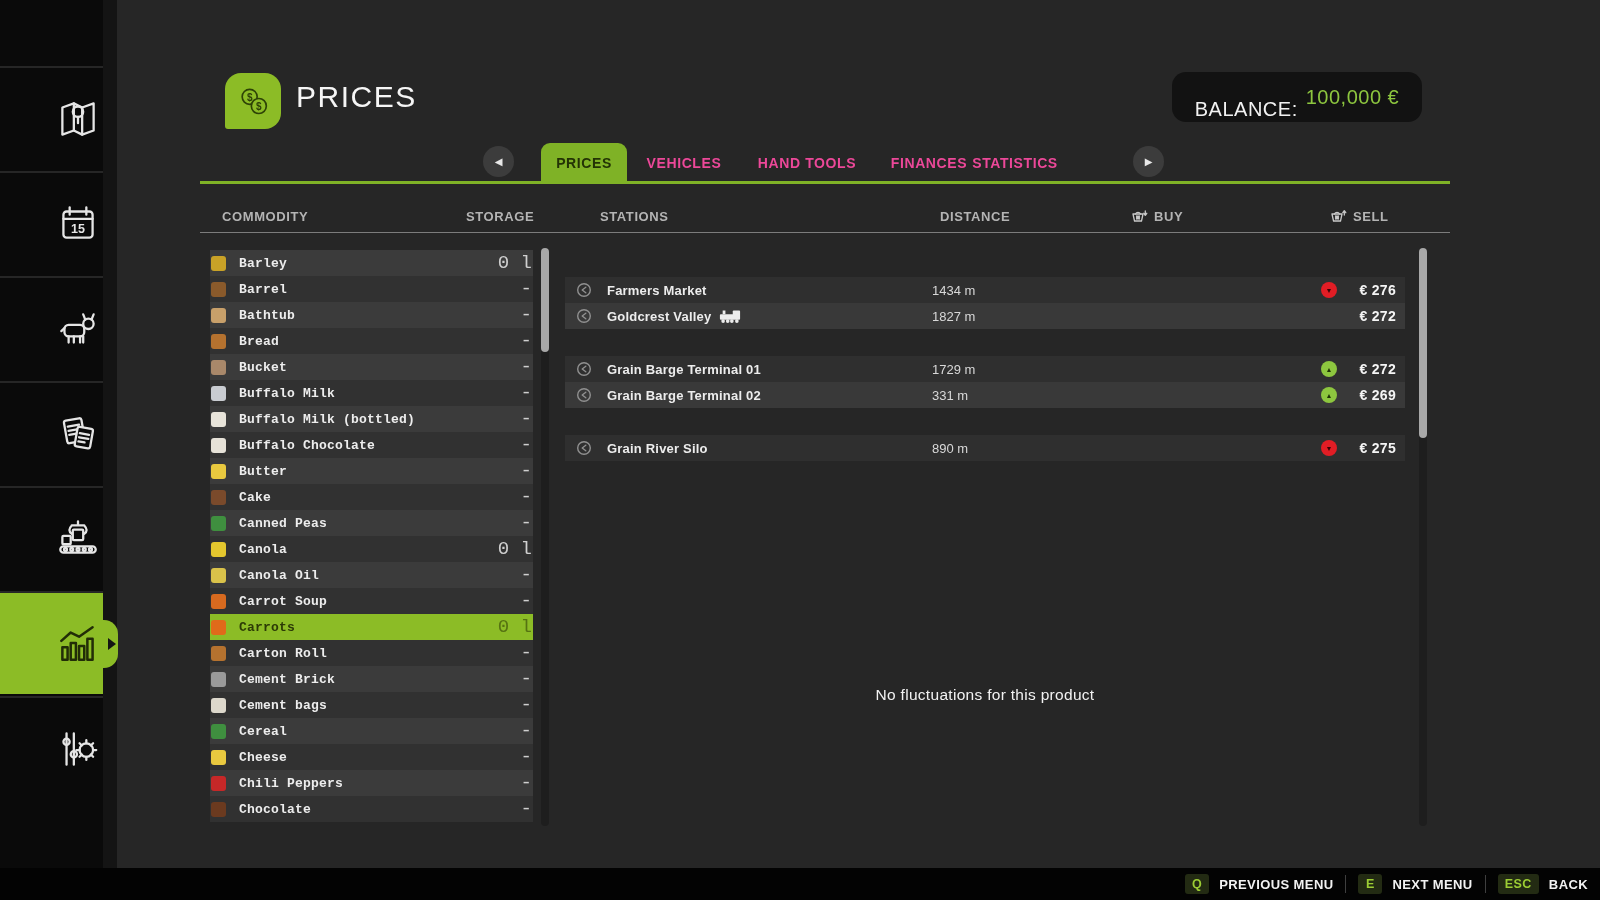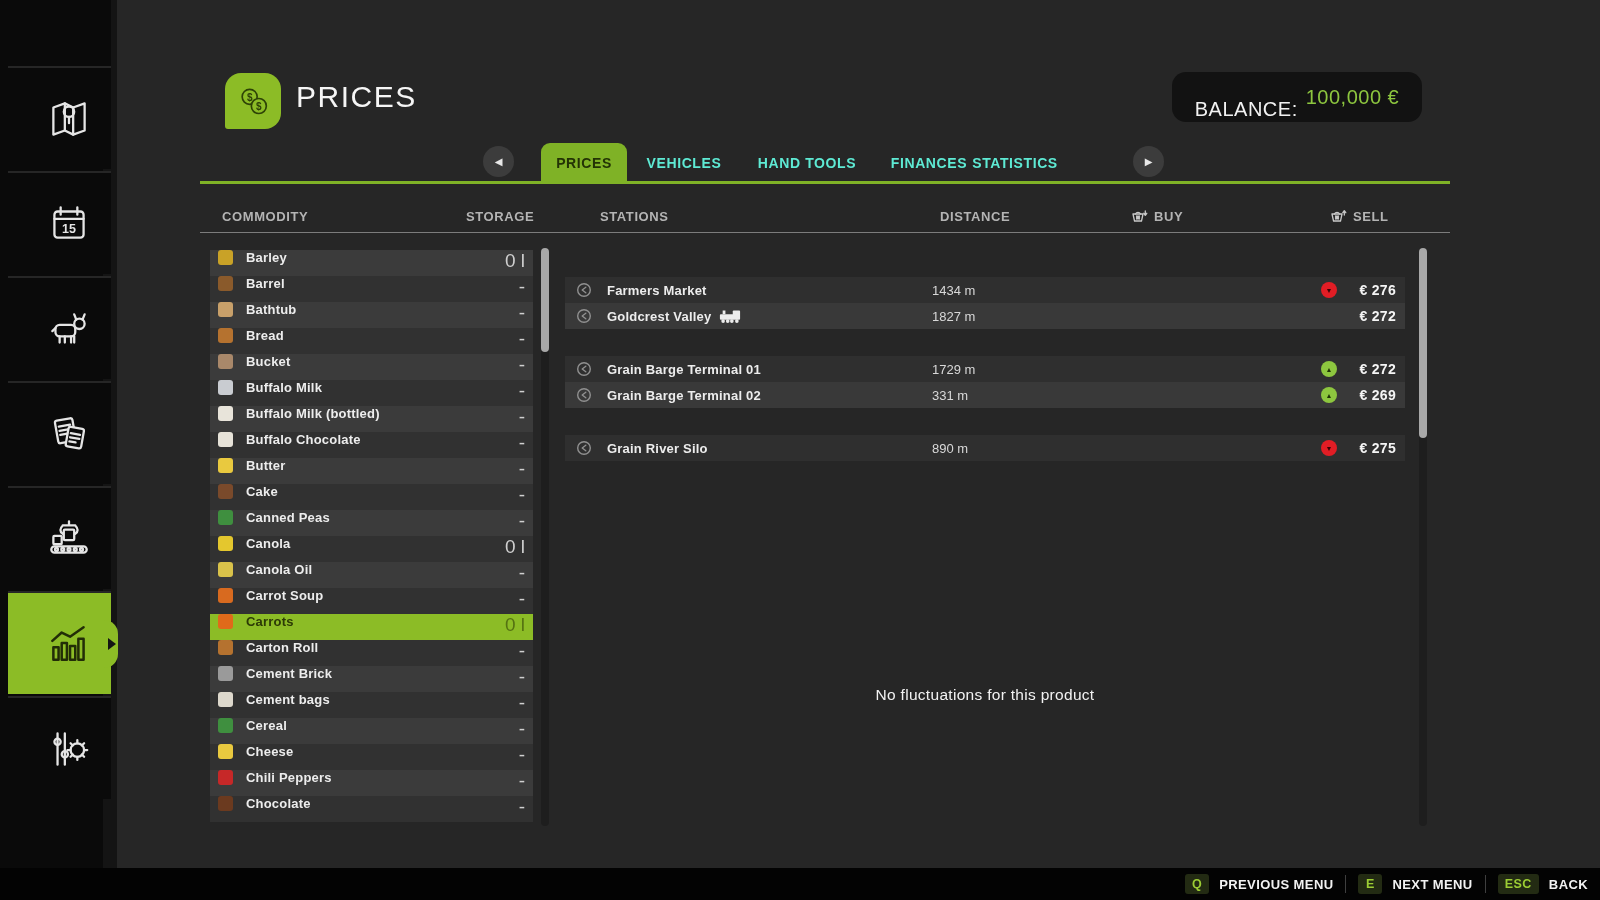--- a/index.html
+++ b/index.html
@@ -2,22 +2,22 @@
 <html><head>
 <meta charset="utf-8">
 <style>
   * { margin:0; padding:0; box-sizing:border-box; }
   html,body { width:1600px; height:900px; overflow:hidden; }
   body { background:#262626; font-family:"Liberation Sans", sans-serif; position:relative; }
 
   
   .sidebar { position:absolute; left:0; top:0; width:117px; height:868px; background:#141414; }
   .sidebar-tiles { position:absolute; left:0; top:0; width:103px; height:868px; background:#0a0a0a; }
-  .tile { position:absolute; left:8px; width:103px; height:103px; background:#0a0a0a;
-          display:flex; align-items:center; justify-content:flex-start; border-top:2px solid #262626;padding-left:36px; }
+  .tile { position:absolute; left:0; width:103px; height:103px; background:#0a0a0a;
+          display:flex; align-items:center; justify-content:flex-end; border-top:2px solid #262626; }
   .tile.first { border-top:none; }
   .tile svg { width:50px; height:50px; }
   .tile.sel { background:#8cbc26; }
   .sel-bump { position:absolute; left:103px; top:620px; width:15px; height:48px;
               background:#8cbc26; border-radius:0 14px 14px 0;
               display:flex; align-items:center; justify-content:center; }
   .sel-bump .tri { width:0; height:0; border-top:6px solid transparent; border-bottom:6px solid transparent;
                    border-left:8px solid #141414; margin-left:2px; }
 
   
@@ -29,32 +29,32 @@
   .balance .lbl { font-size:20px; color:#f2f2f2; letter-spacing:.5px;margin-top:24px; }
   .balance .val { font-size:20px; color:#8dc63f; font-weight:normal; letter-spacing:.5px; }
 
   
   .tab-arrow { position:absolute; top:146px; width:31px; height:31px; border-radius:50%; background:#3c3c3c;
                color:#e8e8e8; font-size:10px; display:flex; align-items:center; justify-content:center; cursor:pointer; }
   .tab-arrow.prev { left:483px; }
   .tab-arrow.next { left:1133px; }
   .tabs { position:absolute; left:0; top:143px; width:1600px; height:40px; }
   .tab { position:absolute; top:0; height:40px; display:flex; align-items:center; justify-content:center;
-         font-size:14px; font-weight:bold; color:#5eead4; letter-spacing:.6px; cursor:pointer; }
+         font-size:14px; font-weight:bold; color:#ec4899; letter-spacing:.6px; cursor:pointer; }
   .tab.sel { background:#7fb226; color:#233305; border-radius:9px 9px 0 0; }
   .tab-underline { position:absolute; left:200px; top:181px; width:1250px; height:3px; background:#7fb226; }
 
   
   .colhead { position:absolute; top:209px; font-size:13px; font-weight:bold; color:#b4b4b4; letter-spacing:.6px; }
   .colhead.with-icon { display:flex; align-items:center; gap:6px; }
   .col-hairline { position:absolute; left:200px; top:232px; width:1250px; height:1px; background:#7c7c7c; }
 
   
   .commodity-list { position:absolute; left:210px; top:250px; width:323px; height:576px; overflow:hidden; }
-  .c-row { position:relative; height:26px; display:flex; padding:0 8px; cursor:pointer; }
+  .c-row { position:relative; height:26px; display:flex; align-items:center; padding:0 1px; cursor:pointer;font-family:Liberation Mono, monospace; }
   .c-row.even { background:#3b3b3b; }
   .c-row.odd  { background:#313131; }
   .c-row.sel  { background:#8cbc26; }
   .c-ic { width:15px; height:15px; border-radius:3px; margin-right:13px; flex:none; }
   .c-nm { font-size:13px; font-weight:bold; color:#ededed; letter-spacing:.2px; white-space:nowrap; }
   .c-row.sel .c-nm { color:#2c3a06; }
   .c-st { margin-left:auto; font-size:19px; color:#cfcfcf; }
   .c-row.sel .c-st { color:#557212; }
 
   

